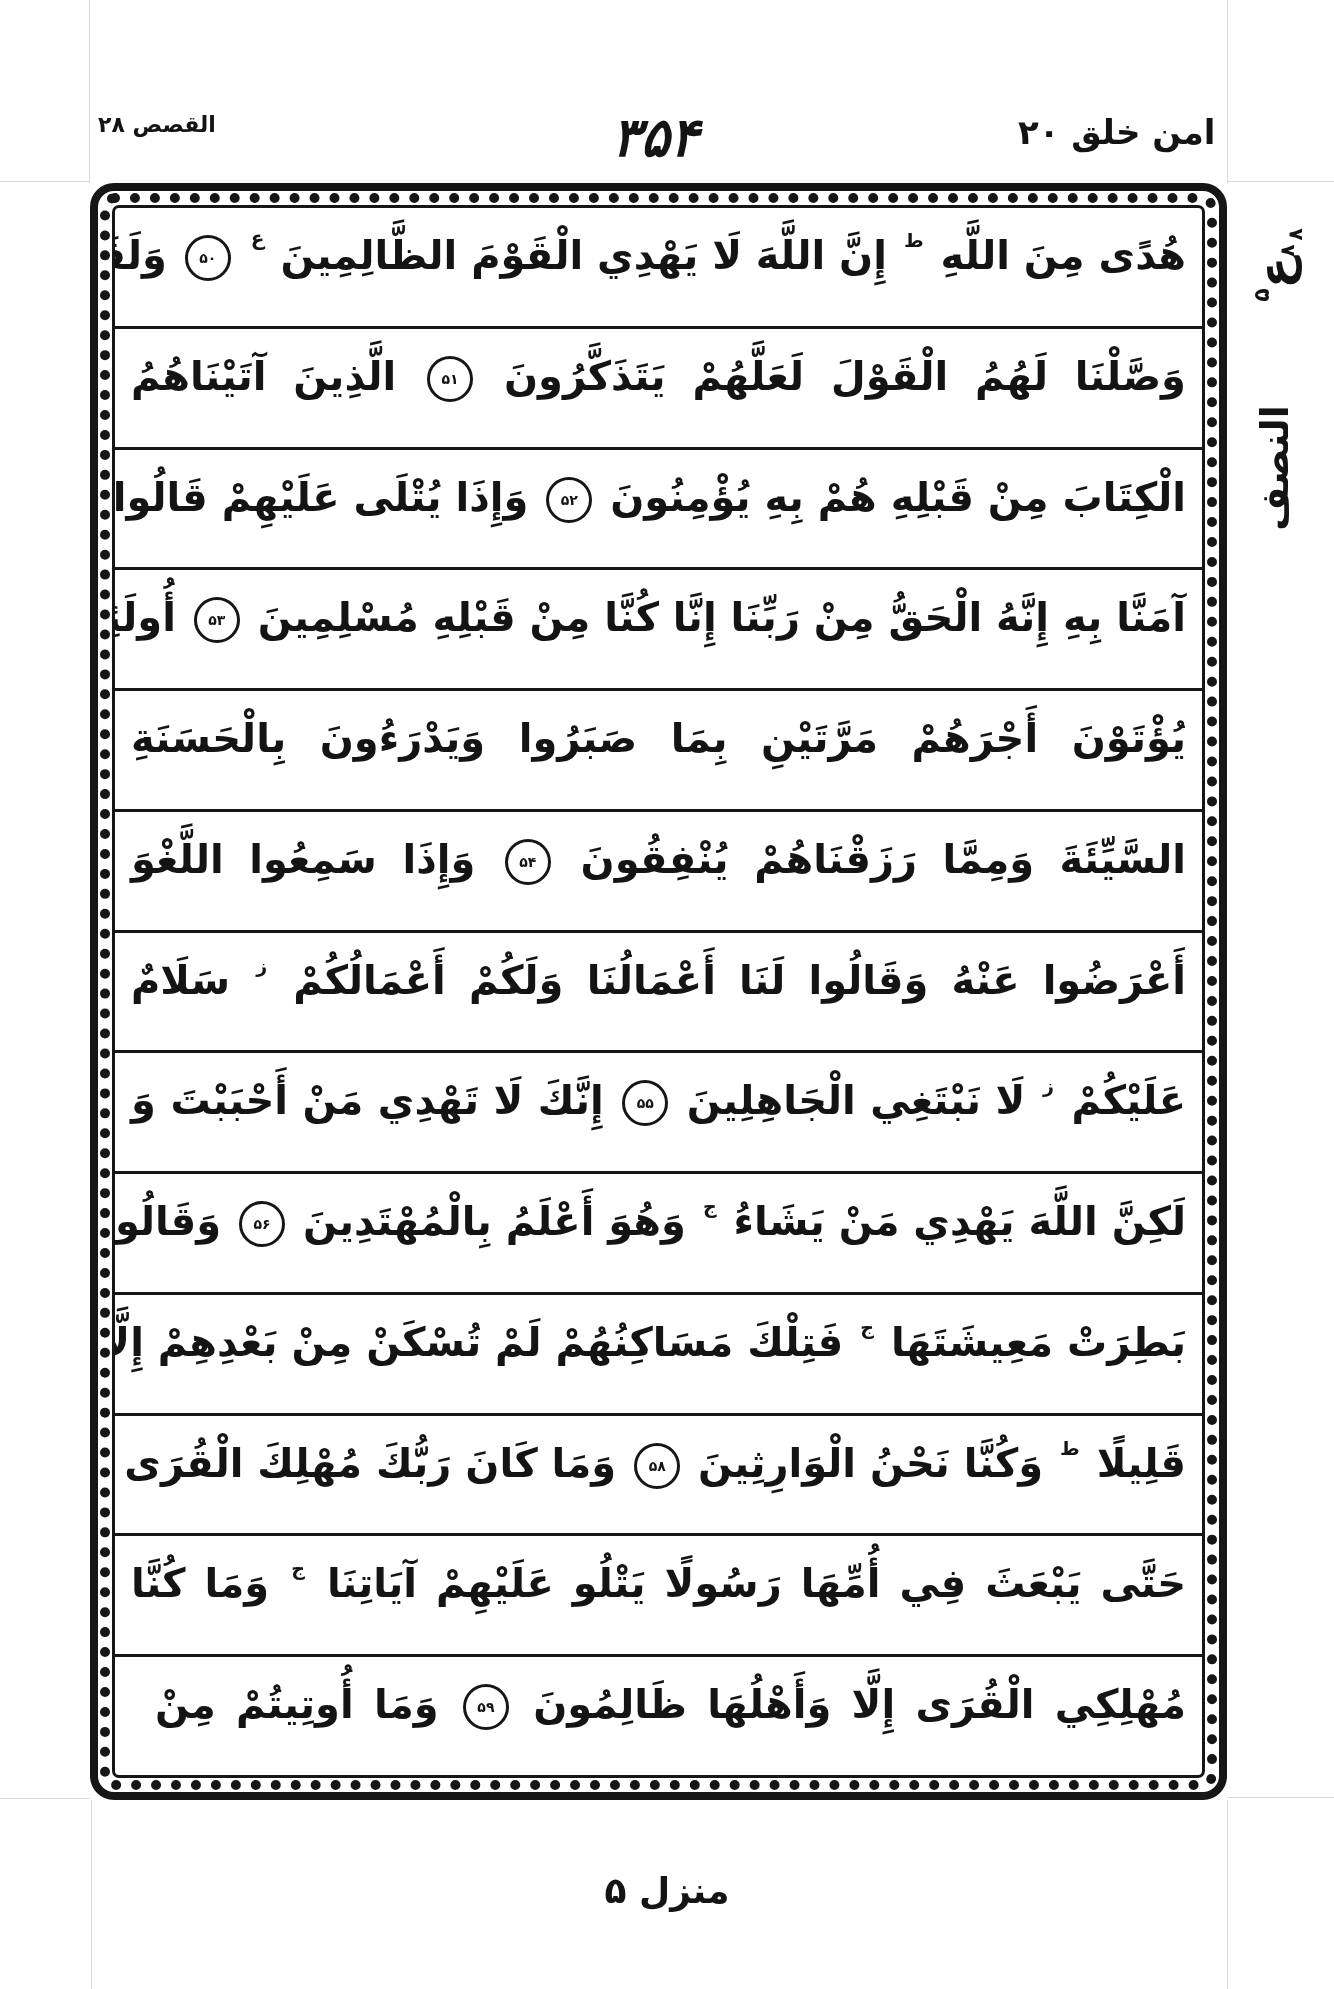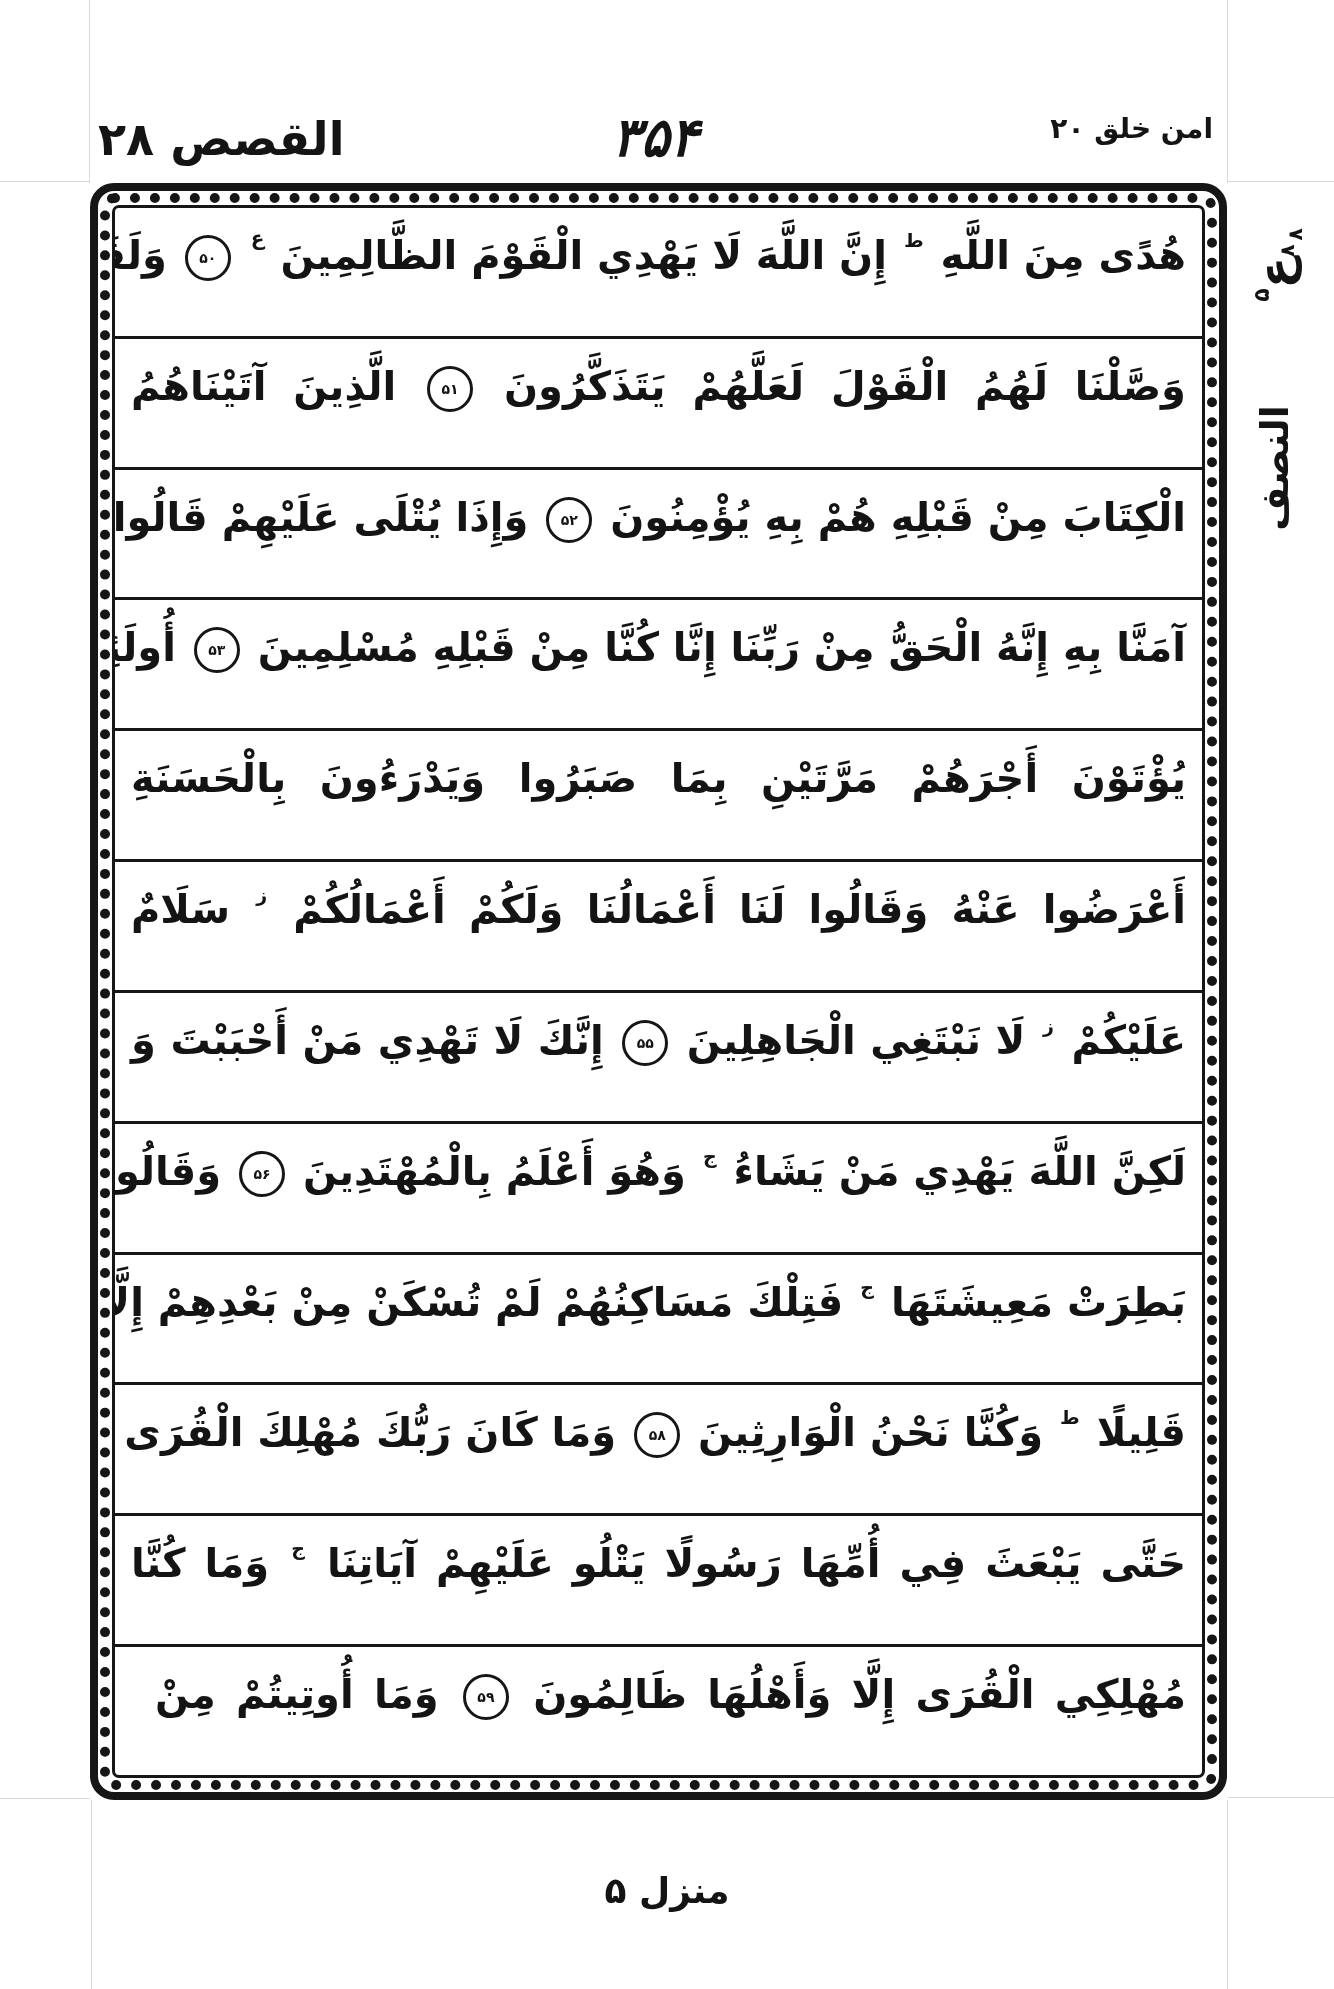--- a/index.html
+++ b/index.html
@@ -2,23 +2,23 @@
 <html lang="ar"><head>
 <meta charset="utf-8">
 <style>
   html,body{margin:0;padding:0;background:#ffffff;}
   .page{
     position:relative;width:1334px;height:1989px;background:#ffffff;
     font-family:"DejaVu Sans",sans-serif;color:#141414;overflow:hidden;
   }
   
   .hdr{position:absolute;font-weight:bold;white-space:nowrap;}
-  .hdr-juz{left:1018px;top:112px;width:195px;text-align:right;font-size:28px;}
+  .hdr-juz{left:1018px;top:112px;width:195px;text-align:right;font-size:34px;}
   .hdr-page{left:575px;top:106px;width:160px;text-align:center;font-size:54px;font-style:italic;}
-  .hdr-surah{left:98px;top:112px;width:200px;text-align:left;font-size:46px;}
+  .hdr-surah{left:98px;top:112px;width:200px;text-align:left;font-size:22px;}
   
   .frame-outer{
     position:absolute;left:90px;top:183px;width:1137px;height:1617px;
     box-sizing:border-box;border:8px solid #161616;border-radius:24px;padding:2px;
   }
   .frame-beads{
     box-sizing:border-box;width:100%;height:100%;
     border:10px dotted #161616;border-radius:15px;padding:2px;
   }
   .frame-inner{
@@ -84,20 +84,21 @@
   <div class="hdr hdr-surah">القصص ۲۸</div>
 
   <div class="frame-outer">
     <div class="frame-beads">
       <div class="frame-inner" id="quran-lines">
           <div class="line"><span class="seg-text">هُدًى مِنَ اللَّهِ</span> <span class="waqf">ط</span> <span class="seg-text">إِنَّ اللَّهَ لَا يَهْدِي الْقَوْمَ الظَّالِمِينَ</span> <span class="ruku-small">ع</span> <span class="ayah-circle">۵۰</span> <span class="seg-text">وَلَقَدْ</span></div>
           <div class="line"><span class="seg-text">وَصَّلْنَا لَهُمُ الْقَوْلَ لَعَلَّهُمْ يَتَذَكَّرُونَ</span> <span class="ayah-circle">۵۱</span> <span class="seg-text">الَّذِينَ آتَيْنَاهُمُ</span></div>
           <div class="line"><span class="seg-text">الْكِتَابَ مِنْ قَبْلِهِ هُمْ بِهِ يُؤْمِنُونَ</span> <span class="ayah-circle">۵۲</span> <span class="seg-text">وَإِذَا يُتْلَى عَلَيْهِمْ قَالُوا</span></div>
           <div class="line"><span class="seg-text">آمَنَّا بِهِ إِنَّهُ الْحَقُّ مِنْ رَبِّنَا إِنَّا كُنَّا مِنْ قَبْلِهِ مُسْلِمِينَ</span> <span class="ayah-circle">۵۳</span> <span class="seg-text">أُولَئِكَ</span></div>
           <div class="line"><span class="seg-text">يُؤْتَوْنَ أَجْرَهُمْ مَرَّتَيْنِ بِمَا صَبَرُوا وَيَدْرَءُونَ بِالْحَسَنَةِ</span></div>
+          <div class="line"><span class="seg-text">السَّيِّئَةَ وَمِمَّا رَزَقْنَاهُمْ يُنْفِقُونَ</span> <span class="ayah-circle">۵۴</span> <span class="seg-text">وَإِذَا سَمِعُوا اللَّغْوَ</span></div>
           <div class="line"><span class="seg-text">أَعْرَضُوا عَنْهُ وَقَالُوا لَنَا أَعْمَالُنَا وَلَكُمْ أَعْمَالُكُمْ</span> <span class="waqf">ز</span> <span class="seg-text">سَلَامٌ</span></div>
           <div class="line"><span class="seg-text">عَلَيْكُمْ</span> <span class="waqf">ز</span> <span class="seg-text">لَا نَبْتَغِي الْجَاهِلِينَ</span> <span class="ayah-circle">۵۵</span> <span class="seg-text">إِنَّكَ لَا تَهْدِي مَنْ أَحْبَبْتَ وَ</span></div>
           <div class="line"><span class="seg-text">لَكِنَّ اللَّهَ يَهْدِي مَنْ يَشَاءُ</span> <span class="waqf">ج</span> <span class="seg-text">وَهُوَ أَعْلَمُ بِالْمُهْتَدِينَ</span> <span class="ayah-circle">۵۶</span> <span class="seg-text">وَقَالُوا</span></div>
           <div class="line"><span class="seg-text">بَطِرَتْ مَعِيشَتَهَا</span> <span class="waqf">ج</span> <span class="seg-text">فَتِلْكَ مَسَاكِنُهُمْ لَمْ تُسْكَنْ مِنْ بَعْدِهِمْ إِلَّا</span></div>
           <div class="line"><span class="seg-text">قَلِيلًا</span> <span class="waqf">ط</span> <span class="seg-text">وَكُنَّا نَحْنُ الْوَارِثِينَ</span> <span class="ayah-circle">۵۸</span> <span class="seg-text">وَمَا كَانَ رَبُّكَ مُهْلِكَ الْقُرَى</span></div>
           <div class="line"><span class="seg-text">حَتَّى يَبْعَثَ فِي أُمِّهَا رَسُولًا يَتْلُو عَلَيْهِمْ آيَاتِنَا</span> <span class="waqf">ج</span> <span class="seg-text">وَمَا كُنَّا</span></div>
           <div class="line"><span class="seg-text">مُهْلِكِي الْقُرَى إِلَّا وَأَهْلُهَا ظَالِمُونَ</span> <span class="ayah-circle">۵۹</span> <span class="seg-text">وَمَا أُوتِيتُمْ مِنْ</span></div>
         </div>
     </div>
   </div>

